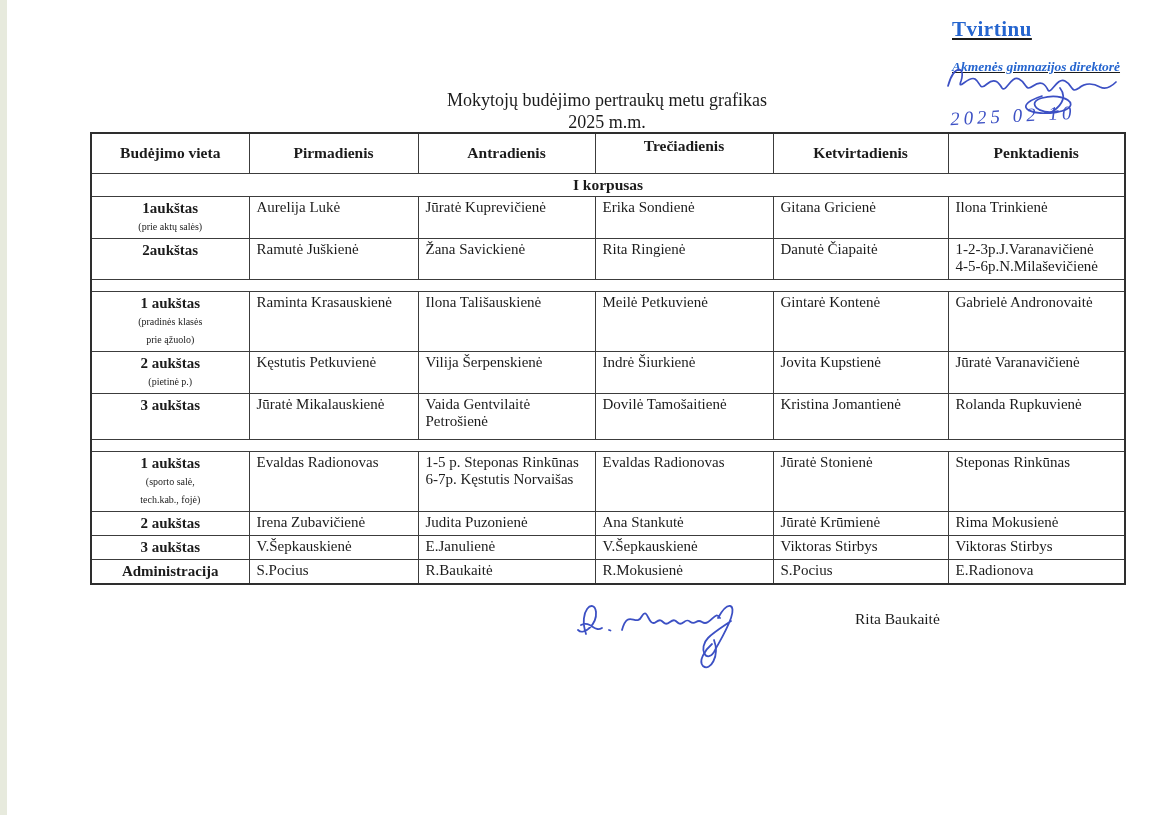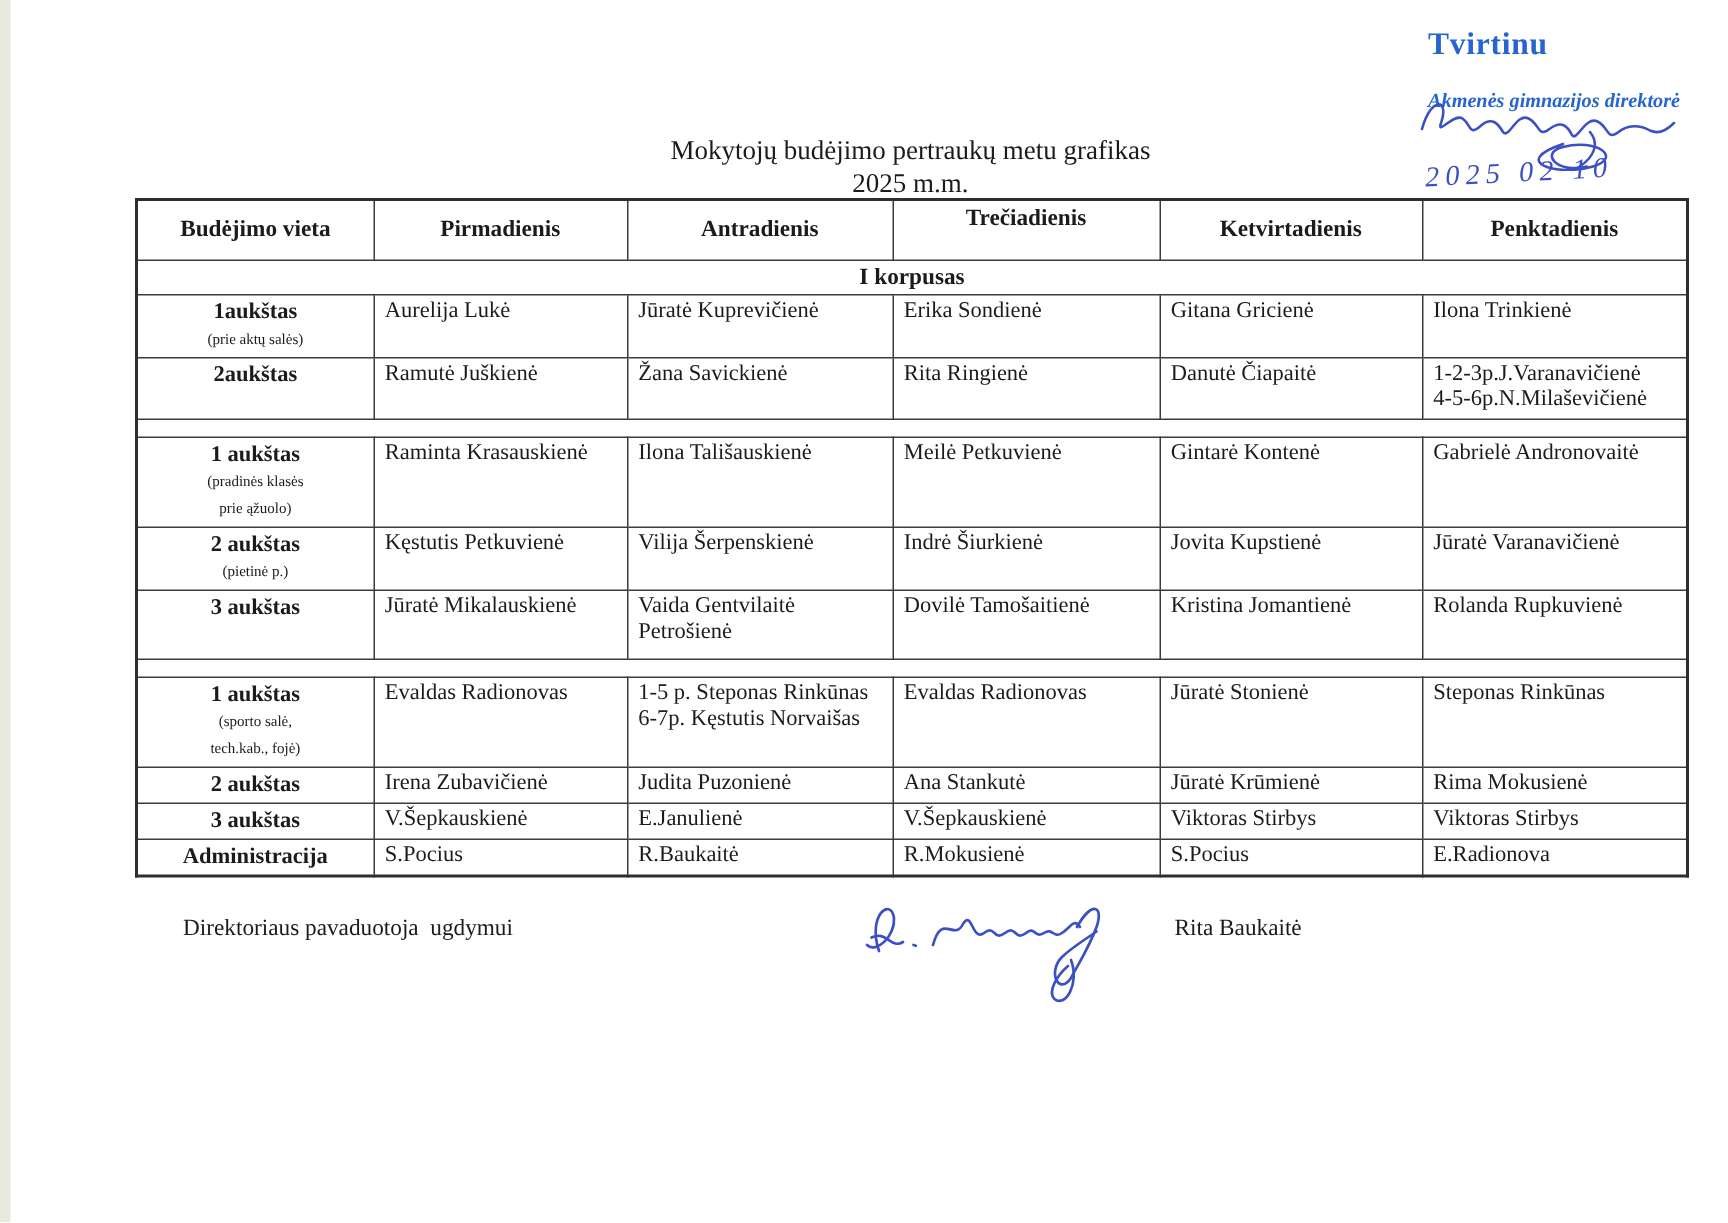--- a/index.html
+++ b/index.html
@@ -9,21 +9,21 @@
     background:#ffffff;
     font-family:"Liberation Serif", serif;
     color:#1b1b1b;
     overflow:hidden;
   }
   .scan-edge{
     position:absolute;left:0;top:0;width:7px;height:815px;
     background:#dfe3d2;opacity:.75;
   }
   
-  .approval{position:absolute;left:952px;top:18px;width:200px;}
+  .approval{position:absolute;left:952px;top:18px;width:200px;text-decoration:underline;}
   .stamp{font-weight:bold;font-size:21px;letter-spacing:.5px;line-height:22px;}
   .role{font-weight:bold;font-style:italic;font-size:13.5px;margin-top:19px;white-space:nowrap;}
   .sig-director{position:absolute;left:942px;top:56px;}
   .date-hand{
     position:absolute;left:950px;top:105px;
     font-style:italic;font-size:19px;letter-spacing:4px;
     transform:rotate(-3deg);white-space:nowrap;
   }
   
   .title{
@@ -60,21 +60,21 @@
   }
   td.loc{
     text-align:center;font-weight:bold;vertical-align:middle;
     padding:1px 4px;line-height:19px;
   }
   td.loc .note{display:block;font-weight:normal;font-size:10px;line-height:18px;}
   .h42{height:42px}.h41{height:41px}.h54{height:54px}.h40{height:40px}
   .h46{height:46px}.h60{height:60px}.h22{height:22px}.h20{height:20px}
   
   .footer-left{position:absolute;left:122px;top:610px;font-size:15.5px;white-space:pre;}
-  .footer-right{position:absolute;left:783px;top:610px;font-size:15.5px;}
+  .footer-right{position:absolute;left:855px;top:610px;font-size:15.5px;}
   .sig-deputy{position:absolute;left:568px;top:578px;}
   .pen{stroke-linecap:round;stroke-linejoin:round;fill:none;}
 </style>
 </head>
 <body>
 
 <div class="page">
   <div class="scan-edge"></div>
 
   <div class="approval">
@@ -198,21 +198,20 @@
       <td class="loc"><span>Administracija</span><span class="note"></span></td>
       <td>S.Pocius</td>
       <td>R.Baukaitė</td>
       <td>R.Mokusienė</td>
       <td>S.Pocius</td>
       <td>E.Radionova</td>
     </tr>
   </tbody>
     </table>
 
-  <div class="footer-left">Direktoriaus pavaduotoja  ugdymui</div>
   <svg class="sig-deputy" width="195" height="95" viewBox="0 0 195 95">
     <path class="pen" stroke="#3c50c4" stroke-width="1.8" d="M18,56 C10,32 26,20 28,34 C29,46 16,58 10,52 M13,47 C23,42 26,55 34,50 M41,52 l1.5,.5"></path>
     <path class="pen" stroke="#3c50c4" stroke-width="1.8" d="M54,52 C60,30 68,50 74,38 C80,28 80,50 88,44 C96,38 94,50 102,44 C110,38 108,50 116,44 C122,39 122,48 128,44 C134,40 134,48 140,44 C146,40 148,34 152,40"></path>
     <path class="pen" stroke="#3c50c4" stroke-width="1.8" d="M150,40 C160,22 168,26 163,40 C158,54 150,66 146,74 C138,86 130,70 140,60 C146,54 156,48 163,43"></path>
     <path class="pen" stroke="#3c50c4" stroke-width="1.8" d="M146,62 C152,78 142,94 135,88 C130,83 137,72 144,66"></path>
   </svg>
   <div class="footer-right">Rita Baukaitė</div>
 </div>
 
 </body></html>

